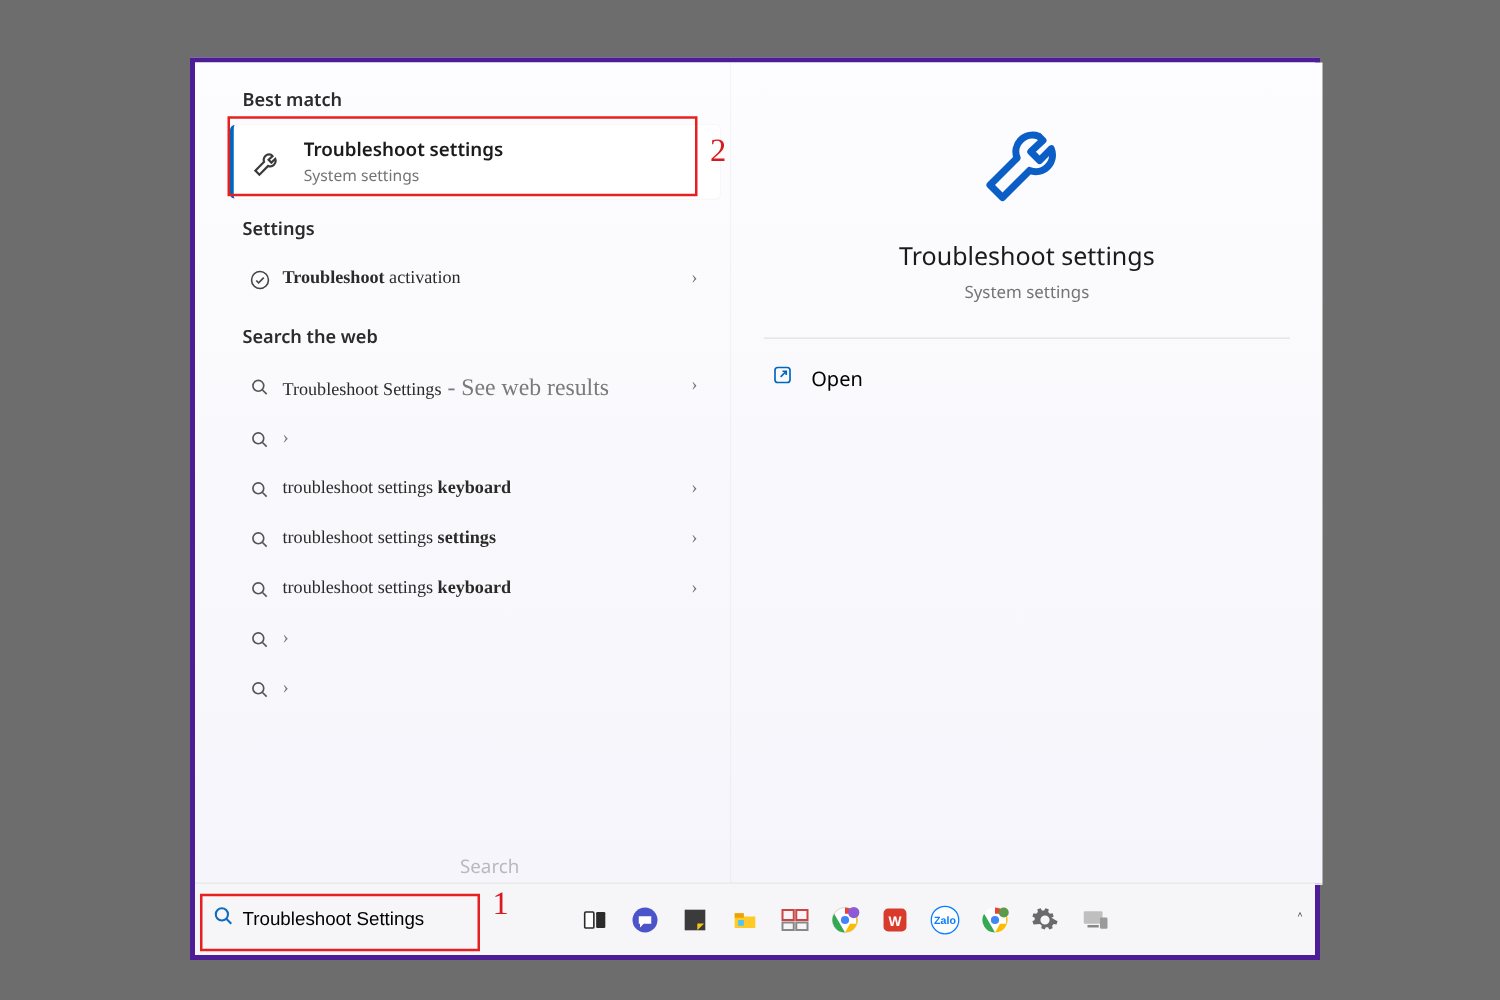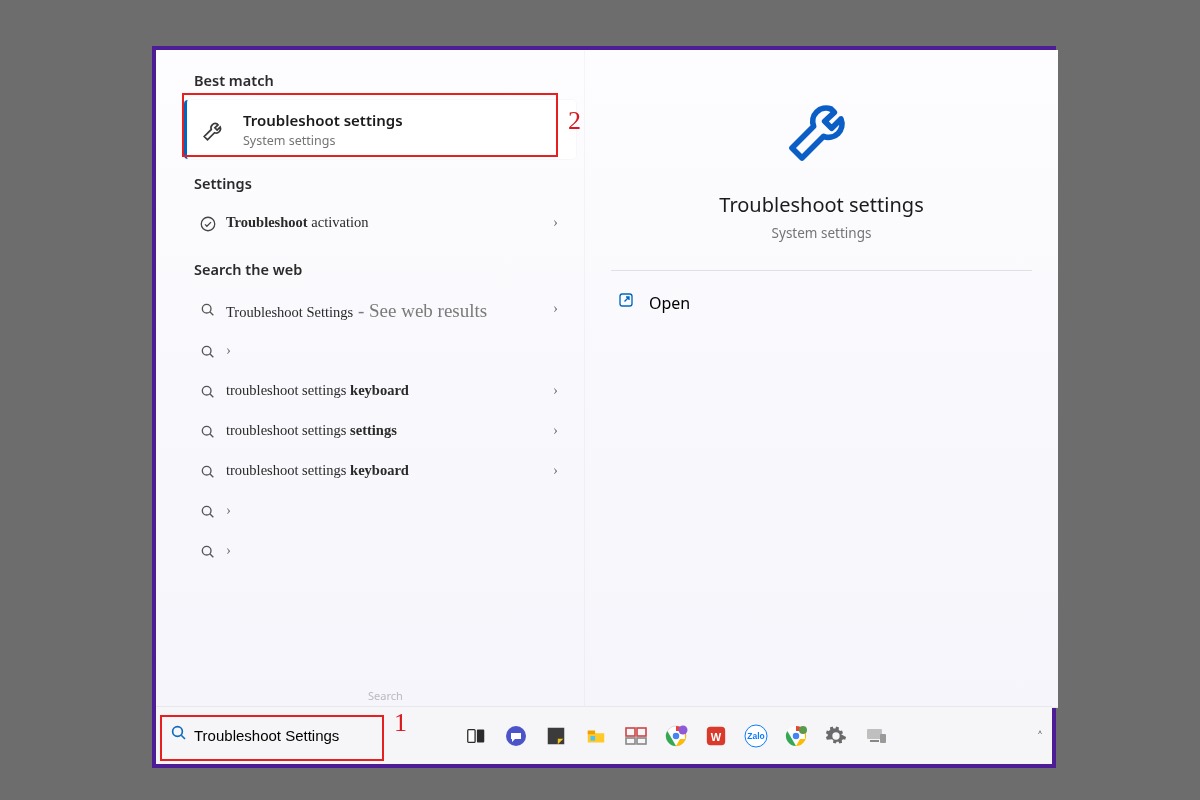--- a/index.html
+++ b/index.html
@@ -140,21 +140,21 @@
   .anno-num {
     position: absolute;
     color: #d8191f;
     font-family: "Times New Roman", serif;
     font-size: 26px;
     pointer-events: none;
   }
   .faint-label {
     position:absolute;
     color:#b9b9be;
-    font-size:11px;
+    font-size:15px;
     pointer-events:none;
   }
 </style>
 </head>
 <body>
 
 <div class="frame">
 
   <div class="search-panel">
 

